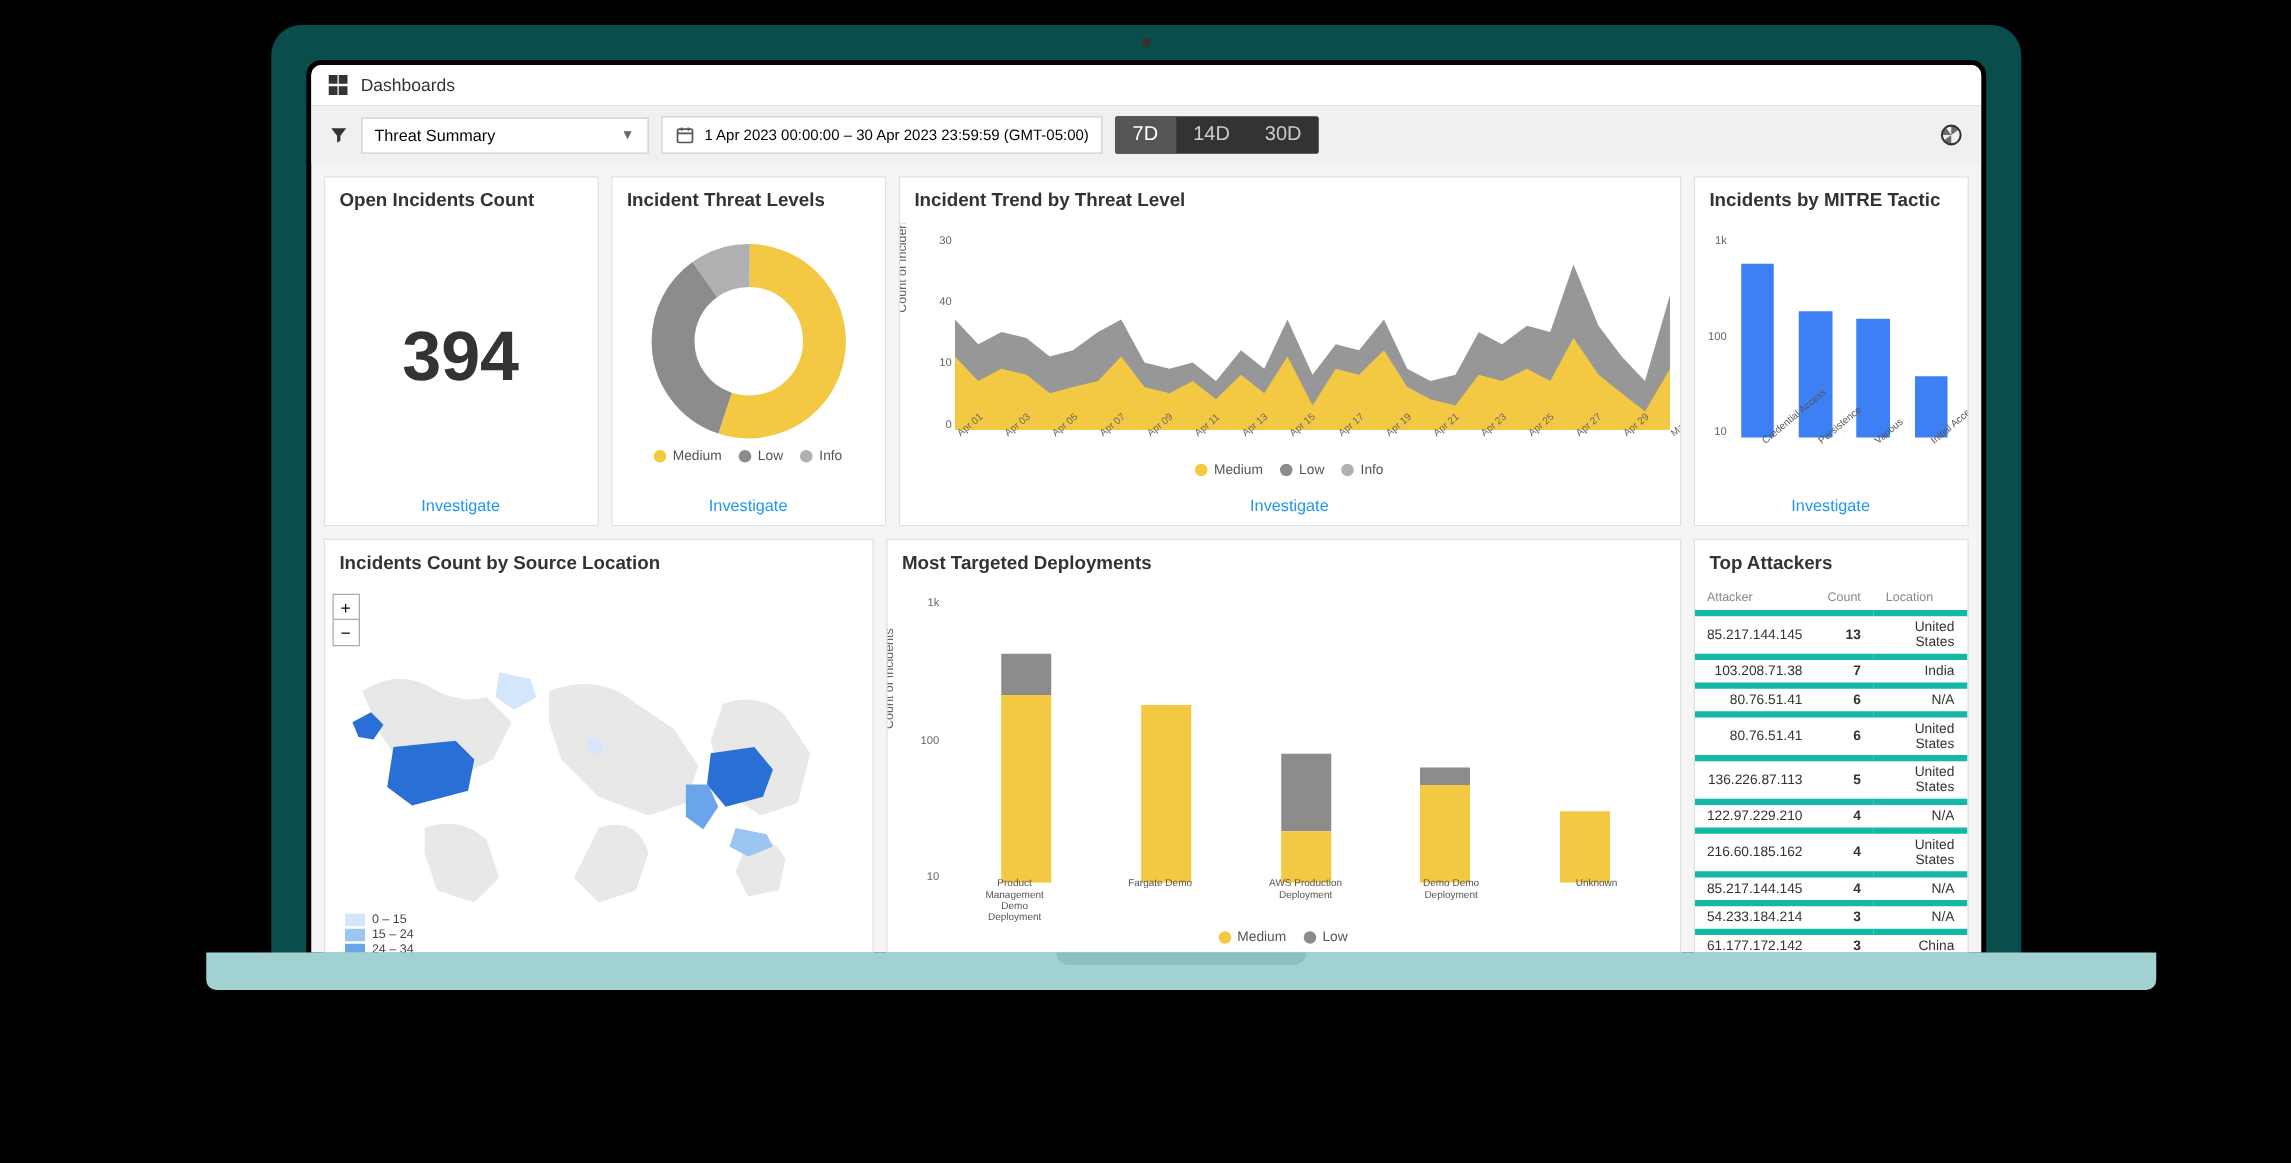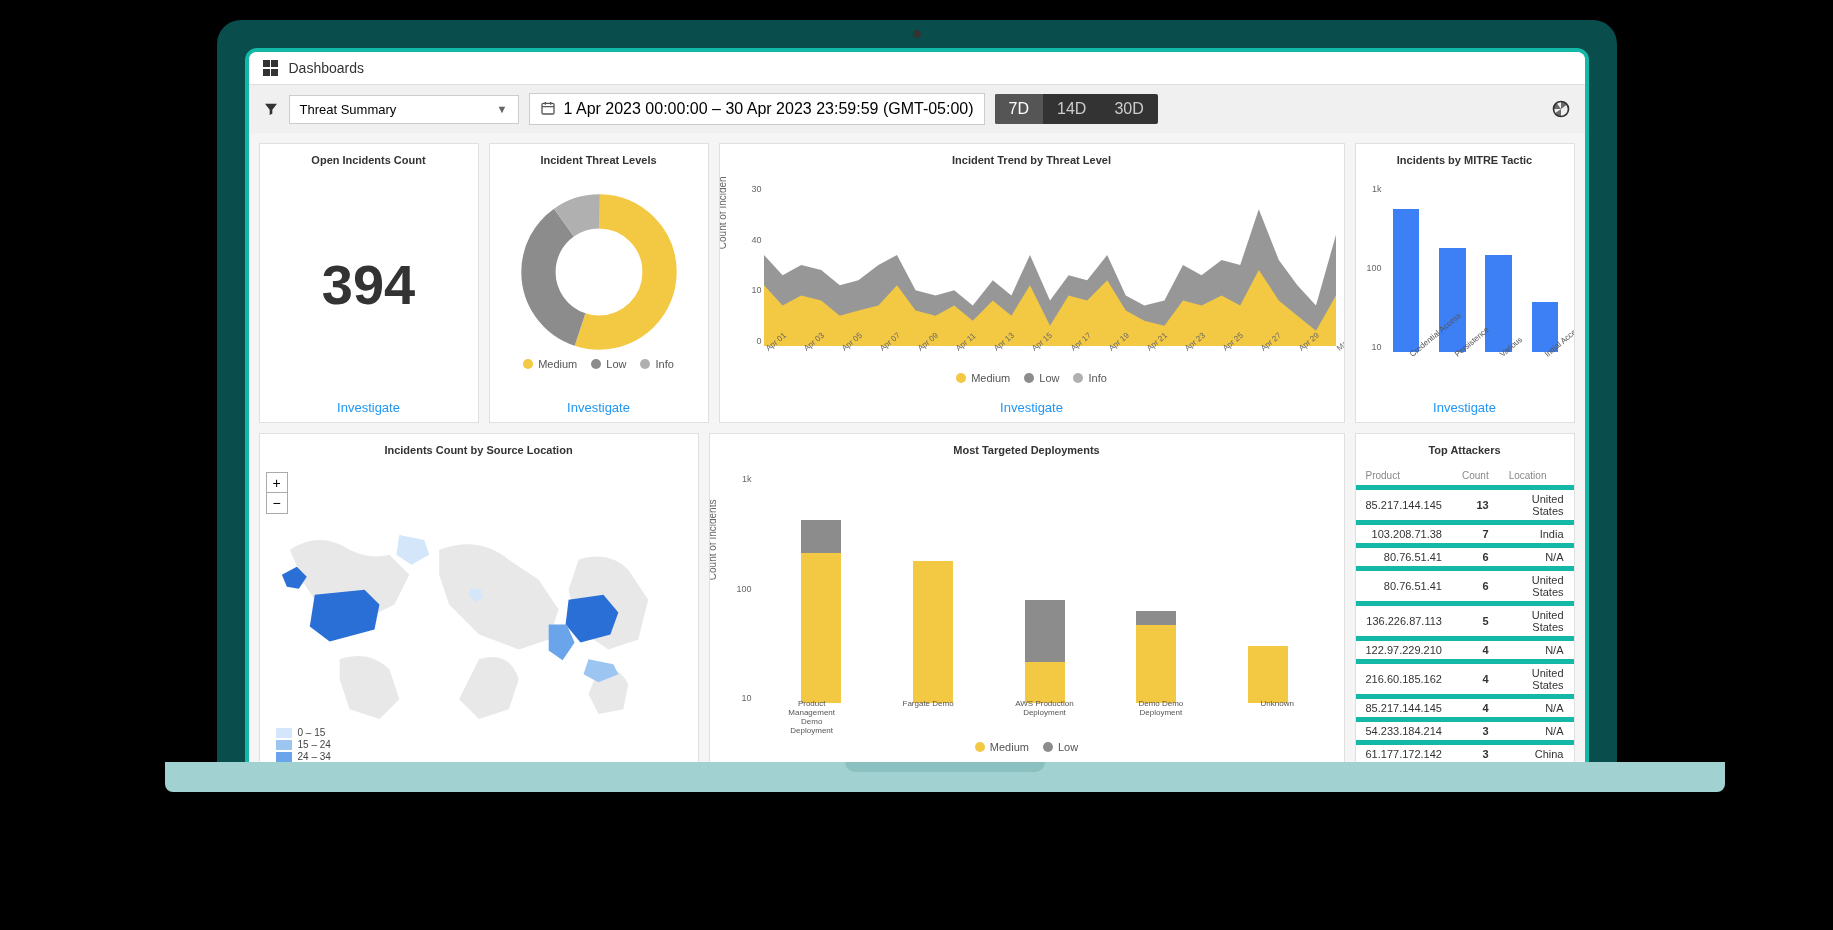--- a/index.html
+++ b/index.html
@@ -1,43 +1,43 @@
 <!DOCTYPE html>
 <html><head>
 <meta charset="utf-8">
 <style>
 * { box-sizing: border-box; margin: 0; padding: 0; }
 body { font-family: Arial, sans-serif; background: #000; display: flex; justify-content: center; align-items: flex-start; padding: 20px; }
 .laptop-frame { background: #0a4d4d; border-radius: 24px 24px 0 0; padding: 28px 28px 0; width: 1400px; position: relative; }
 .laptop-camera { position: absolute; top: 10px; left: 50%; transform: translateX(-50%); width: 8px; height: 8px; background: #333; border-radius: 50%; }
-.laptop-inner { background: #14b8a6; border-radius: 12px 12px 0 0; padding: 4px 4px 0; }
+.laptop-inner { background: #000000; border-radius: 12px 12px 0 0; padding: 4px 4px 0; }
 .screen { background: #f5f5f5; border-radius: 8px 8px 0 0; overflow: hidden; height: 710px; }
 .laptop-base { background: #a1d1d1; height: 30px; width: 1560px; margin-left: -80px; border-radius: 0 0 8px 8px; position: relative; }
 .laptop-notch { position: absolute; top: 0; left: 50%; transform: translateX(-50%); width: 200px; height: 10px; background: #8bc0c0; border-radius: 0 0 10px 10px; }
 
 .top-bar { background: #fff; border-bottom: 1px solid #e0e0e0; padding: 8px 14px; display: flex; align-items: center; gap: 10px; }
 .dash-icon { width: 16px; height: 16px; display: inline-flex; flex-wrap: wrap; gap: 1px; }
 .dash-icon span { width: 7px; height: 7px; background: #333; }
 .top-title { font-size: 14px; color: #333; }
 
 .toolbar { background: #f0f0f0; padding: 8px 14px; display: flex; align-items: center; gap: 10px; }
 .filter-icon { width: 16px; height: 16px; }
 .dropdown { background: #fff; border: 1px solid #ccc; padding: 6px 10px; font-size: 13px; width: 230px; display: flex; justify-content: space-between; align-items: center; cursor: pointer; }
-.date-picker { background: #fff; border: 1px solid #ccc; padding: 6px 10px; font-size: 16px; display: flex; gap: 8px; cursor: pointer; }
+.date-picker { background: #fff; border: 1px solid #ccc; padding: 6px 10px; font-size: 12px; display: flex; align-items: center; gap: 8px; cursor: pointer; }
 .range-toggle { display: flex; background: #333; border-radius: 2px; overflow: hidden; }
 .range-btn { padding: 6px 14px; font-size: 16px; color: #ccc; cursor: pointer; }
 .range-btn.active { background: #555; color: #fff; }
 .toolbar-spacer { flex: 1; }
 .camera-icon { width: 20px; height: 20px; cursor: pointer; }
 
 .grid { padding: 10px; display: grid; grid-template-columns: 220px 220px 1fr 220px; gap: 10px; height: 300px; }
 .grid2 { padding: 0 10px 10px; display: grid; grid-template-columns: 440px 1fr 220px; gap: 10px; height: 290px; }
 
 .card { background: #fff; border: 1px solid #e0e0e0; display: flex; flex-direction: column; position: relative; }
-.card-title { font-size: 11px; font-weight: bold; color: #333; padding: 10px 12px; text-align: center; }
+.card-title { font-size: 15px; font-weight: bold; color: #333; padding: 10px 12px; }
 .card-body { flex: 1; position: relative; overflow: hidden; }
 .card-footer { text-align: center; padding: 6px 12px; }
 .card-link { color: #2196f3; font-size: 13px; cursor: pointer; }
 
 .big-number { font-size: 56px; font-weight: bold; color: #333; display: flex; align-items: center; justify-content: center; height: 100%; }
 
 .donut-wrap { display: flex; flex-direction: column; align-items: center; justify-content: center; height: 100%; }
 .legend { display: flex; gap: 14px; justify-content: center; padding: 6px 0; font-size: 11px; color: #555; }
 .legend-item { display: flex; align-items: center; gap: 5px; }
 .legend-dot { width: 10px; height: 10px; border-radius: 50%; }
@@ -349,21 +349,21 @@
           </div>
           <div class="card-footer"><span class="card-link">Investigate</span></div>
         </div>
 
         <div class="card">
           <div class="card-title">Top Attackers</div>
           <div class="card-body" style="overflow:auto">
             <table class="table">
               <thead>
                   <tr>
-                <th>Product</th>
+                <th>Attacker</th>
                 <th>Count</th>
                 <th>Location</th>
               </tr>
                 </thead>
               <tbody id="attackers-body">
                   <tr>
                     <td>85.217.144.145</td>
                     <td class="count">13</td>
                     <td>United States</td>
                   </tr>

